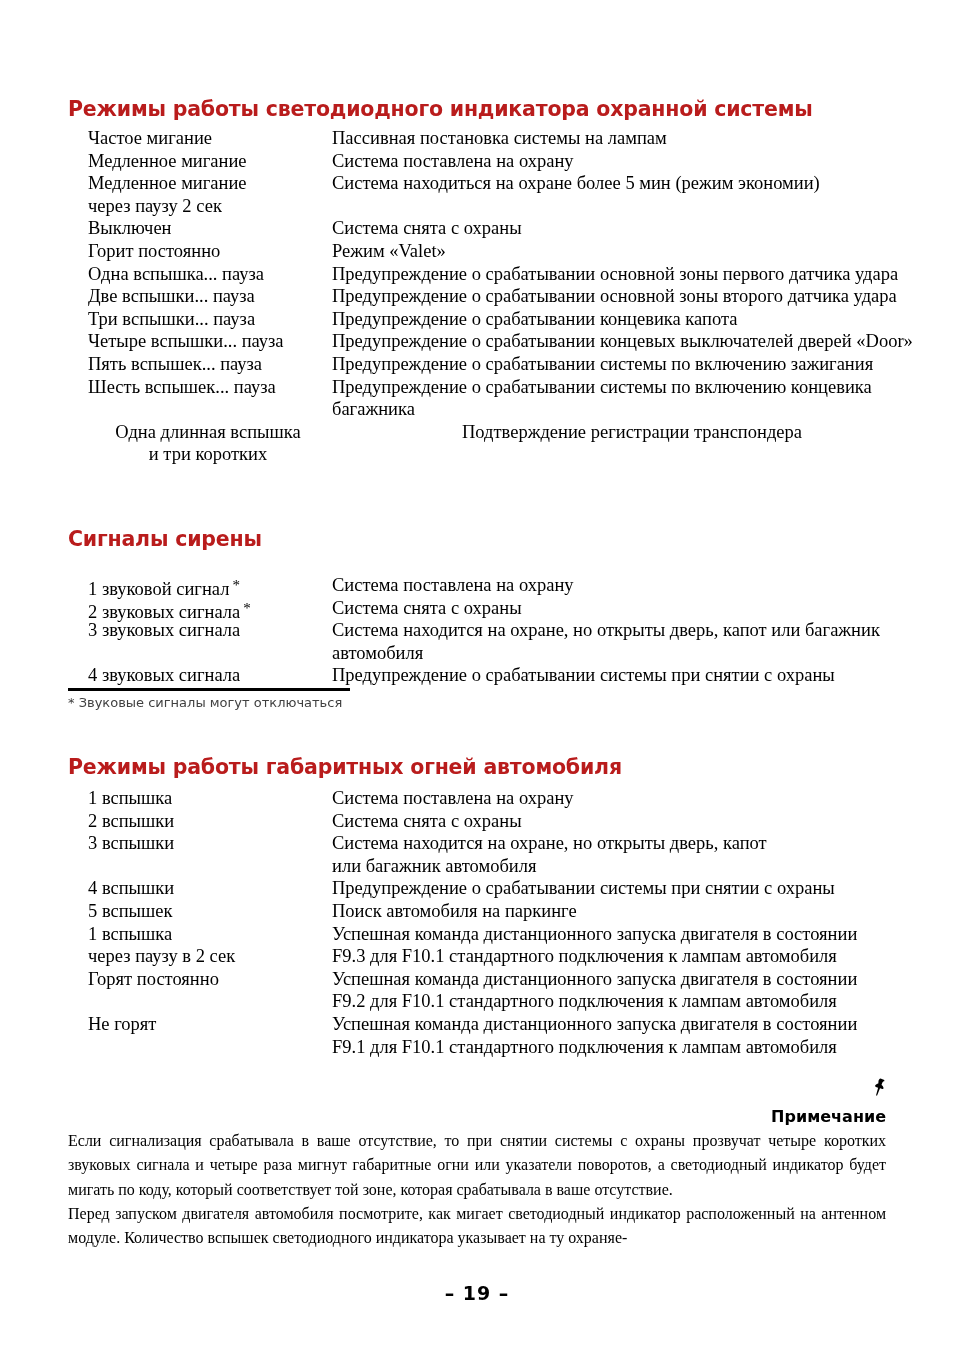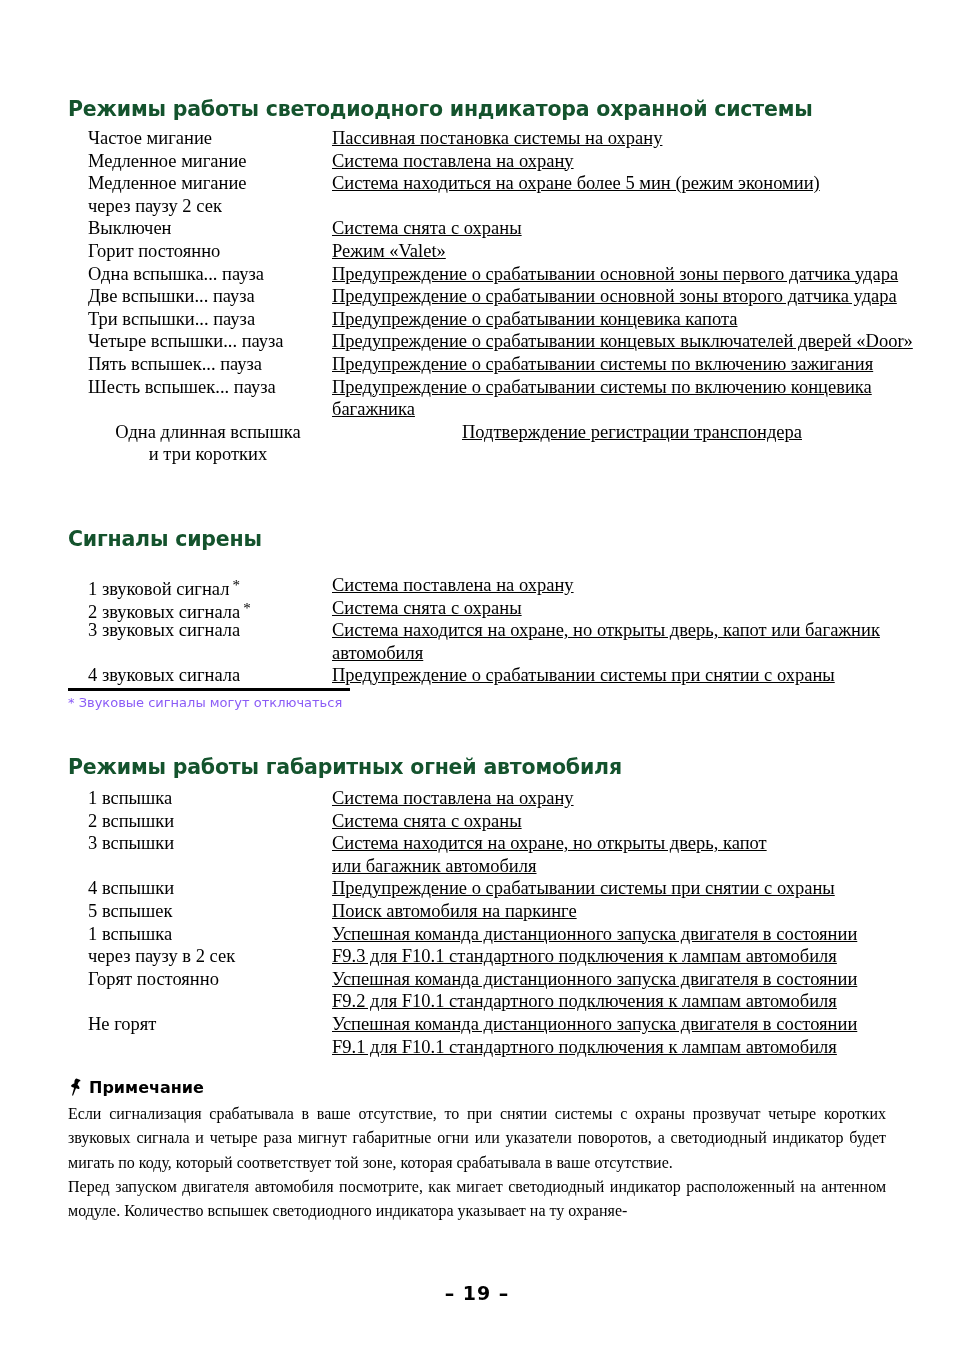--- a/index.html
+++ b/index.html
@@ -21,33 +21,32 @@
   }
 
   
   .section-heading {
     position: absolute;
     left: 68px;
     font-family: "DejaVu Sans", "Liberation Sans", sans-serif;
     font-weight: bold;
     font-size: 20.5px;
     letter-spacing: -0.2px;
-    color: #14532d;
+    color: #b91c1c;
     white-space: nowrap;
   }
   #heading-led   { top: 80px; }
   #heading-siren { top: 510px; }
   #heading-lamps { top: 738px; }
 
   
   .spec-table {
     position: absolute;
     left: 0;
     width: 954px;
-    text-decoration: underline;
   }
   #table-led   { top: 127px; }
   #table-siren { top: 574px; }
   #table-lamps { top: 787px; }
 
   .spec-row {
     position: relative;
     display: block;
     width: 100%;
     min-height: 22.6px;
@@ -88,36 +87,37 @@
   #footnote-rule {
     width: 282px;
     height: 2.5px;
     background: #000;
     margin: 0 0 3px 0;
   }
   #footnote-text {
     font-family: "DejaVu Sans", "Liberation Sans", sans-serif;
     font-size: 13px;
     line-height: 17px;
-    color: #8b5cf6;
+    color: #404040;
     white-space: pre;
   }
 
   
   #note-block {
     position: absolute;
     left: 68px;
     top: 1078px;
     width: 818px;
   }
   #note-head {
     display: flex;
-    align-items: flex-start;
+    align-items: flex-end;
     gap: 7px;
     margin-bottom: 2px;
+    flex-direction: column;
   }
   #note-title {
     font-family: "DejaVu Sans", "Liberation Sans", sans-serif;
     font-weight: bold;
     font-size: 16px;
     line-height: 20px;
   }
   .pin-icon { display: block; }
   .note-para {
     font-size: 16px;
@@ -146,21 +146,21 @@
 <body>
 
 <div class="page">
 
   <h2 class="section-heading" id="heading-led">Режимы работы светодиодного индикатора охранной системы</h2>
 
   <div class="spec-table" id="table-led">
       <div class="spec-row" style="min-height: 22.6px;">
         <div class="cell-left"><span class="ln">Частое мигание</span></div>
         <div class="cell-right">
-          <span class="ln">Пассивная постановка системы на охрану</span>
+          <span class="ln">Пассивная постановка системы на лампам</span>
         </div>
       </div>
       <div class="spec-row" style="min-height: 22.6px;">
         <div class="cell-left"><span class="ln">Медленное мигание</span></div>
         <div class="cell-right">
           <span class="ln">Система поставлена на охрану</span>
         </div>
       </div>
       <div class="spec-row" style="min-height: 45.2px;">
         <div class="cell-left"><span class="ln">Медленное мигание</span><span class="ln">через паузу 2 сек</span></div>

